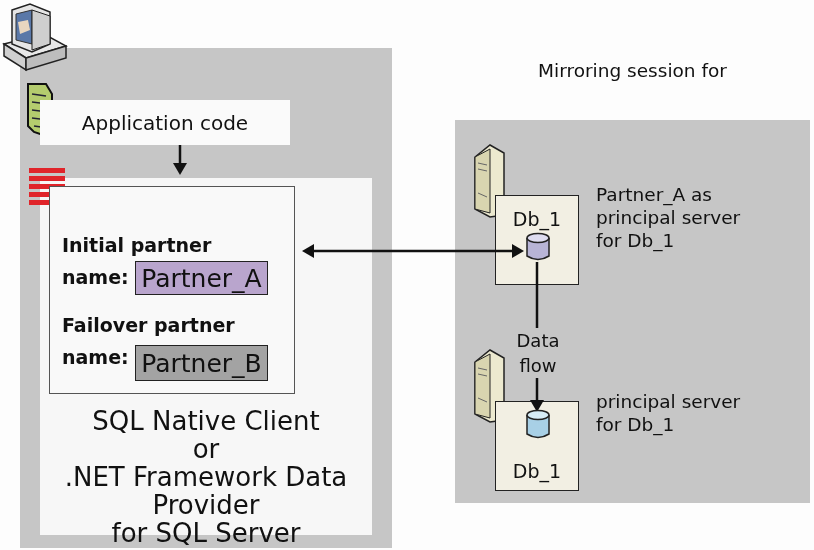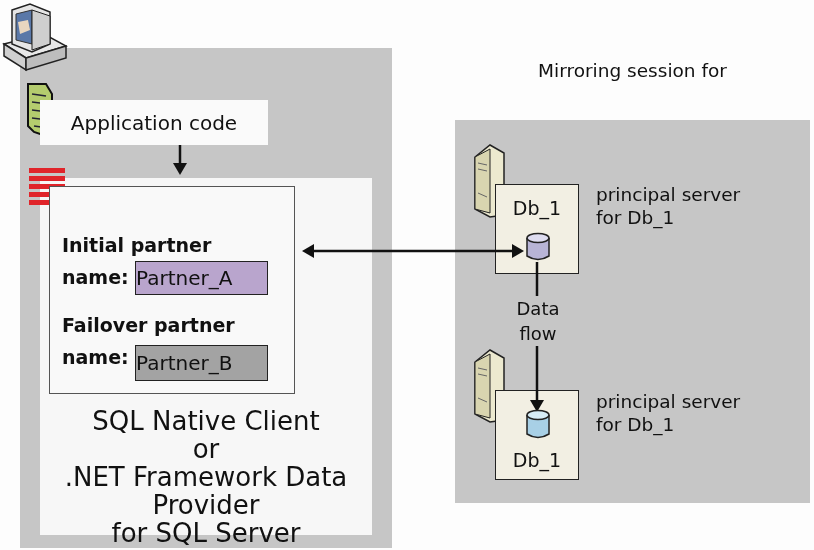--- a/index.html
+++ b/index.html
@@ -1,34 +1,34 @@
 <!DOCTYPE html>
 <html><head>
 <meta charset="utf-8">
 <style>
   html, body { margin:0; padding:0; }
   body { width:814px; height:550px; background:#fdfdfd; position:relative; overflow:hidden;
          font-family:"DejaVu Sans","Liberation Sans",sans-serif; color:#111; }
   .abs { position:absolute; }
   .panel-gray { background:#c6c6c6; }
   .client-panel { left:20px; top:48px; width:372px; height:500px; }
-  .appcode-box { left:40px; top:100px; width:228px; height:45px; background:#fafafa;
+  .appcode-box { left:40px; top:100px; width:250px; height:45px; background:#fafafa;
                  font-size:20px; display:flex; align-items:center; justify-content:center; }
   .provider-box { left:40px; top:178px; width:332px; height:357px; background:#f7f7f7; }
   .cache-box { left:49px; top:186px; width:246px; height:208px; border:1.5px solid #555; background:#f9f9f9; box-sizing:border-box; }
   .cache-title { left:0; width:100%; top:10px; text-align:center; font-size:20px; }
   .lbl { font-size:19px; line-height:24px;font-weight:bold; }
-  .pbox { border:1.5px solid #222; box-sizing:border-box; font-size:20px; display:flex; align-items:center; }
+  .pbox { border:1.5px solid #222; box-sizing:border-box; font-size:25px; display:flex; align-items:center; justify-content:center; }
   .provider-text { left:40px; top:407px; width:332px; text-align:center; font-size:26px; line-height:28px; }
   .mirror-title { left:455px; top:58px; width:355px; text-align:center; font-family:"DejaVu Sans",sans-serif; font-size:18.5px; line-height:25px; }
   .server-panel { left:455px; top:120px; width:355px; height:383px; }
-  .db-box { width:84px; height:90px; background:#f2efe3; border:1.5px solid #222; box-sizing:border-box; }
+  .db-box { width:84px; height:90px; background:#f2efe3; border:1.5px solid #222; box-sizing:border-box;margin-top:11px; }
   .db-label { font-family:"DejaVu Sans",sans-serif; font-size:19px; position:absolute; left:0; width:100%; text-align:center; }
   .partner-desc { font-family:"DejaVu Sans",sans-serif; font-size:18.5px; line-height:23px; }
-  .dataflow { font-family:"DejaVu Sans",sans-serif; font-size:18px; line-height:25px; text-align:center; background:#c6c6c6; }
+  .dataflow { font-family:"DejaVu Sans",sans-serif; font-size:18px; line-height:25px; text-align:center; background:#c6c6c6;margin-top:32px; }
 </style>
 </head>
 <body>
 
 <div class="abs panel-gray client-panel"></div>
 
 <svg class="abs" style="left:0;top:0" width="70" height="72">
   <polygon points="4,44 44,34 66,46 26,58" fill="#e8e8e8" stroke="#222" stroke-width="1.5"></polygon>
   <polygon points="4,44 26,58 26,70 4,56" fill="#cfcfcf" stroke="#222" stroke-width="1.5"></polygon>
   <polygon points="26,58 66,46 66,58 26,70" fill="#bdbdbd" stroke="#222" stroke-width="1.5"></polygon>
@@ -141,19 +141,20 @@
   <ellipse cx="14" cy="7" rx="11" ry="4.5" fill="#d6ecf6" stroke="#222" stroke-width="1.5"></ellipse>
 </svg>
 
 <svg class="abs" style="left:300px;top:240px" width="226" height="22">
   <line x1="10" y1="11" x2="214" y2="11" stroke="#111" stroke-width="2.5"></line>
   <polygon points="2,11 14,4 14,18" fill="#111"></polygon>
   <polygon points="224,11 212,4 212,18" fill="#111"></polygon>
 </svg>
 
 <div class="abs partner-desc" style="left:596px;top:183px">
+  <div>Partner_A as</div>
   <div>principal server</div>
   <div>for Db_1</div>
 </div>
 <div class="abs partner-desc" style="left:596px;top:390px">
   <div>principal server</div>
   <div>for Db_1</div>
 </div>
 
 </body></html>

